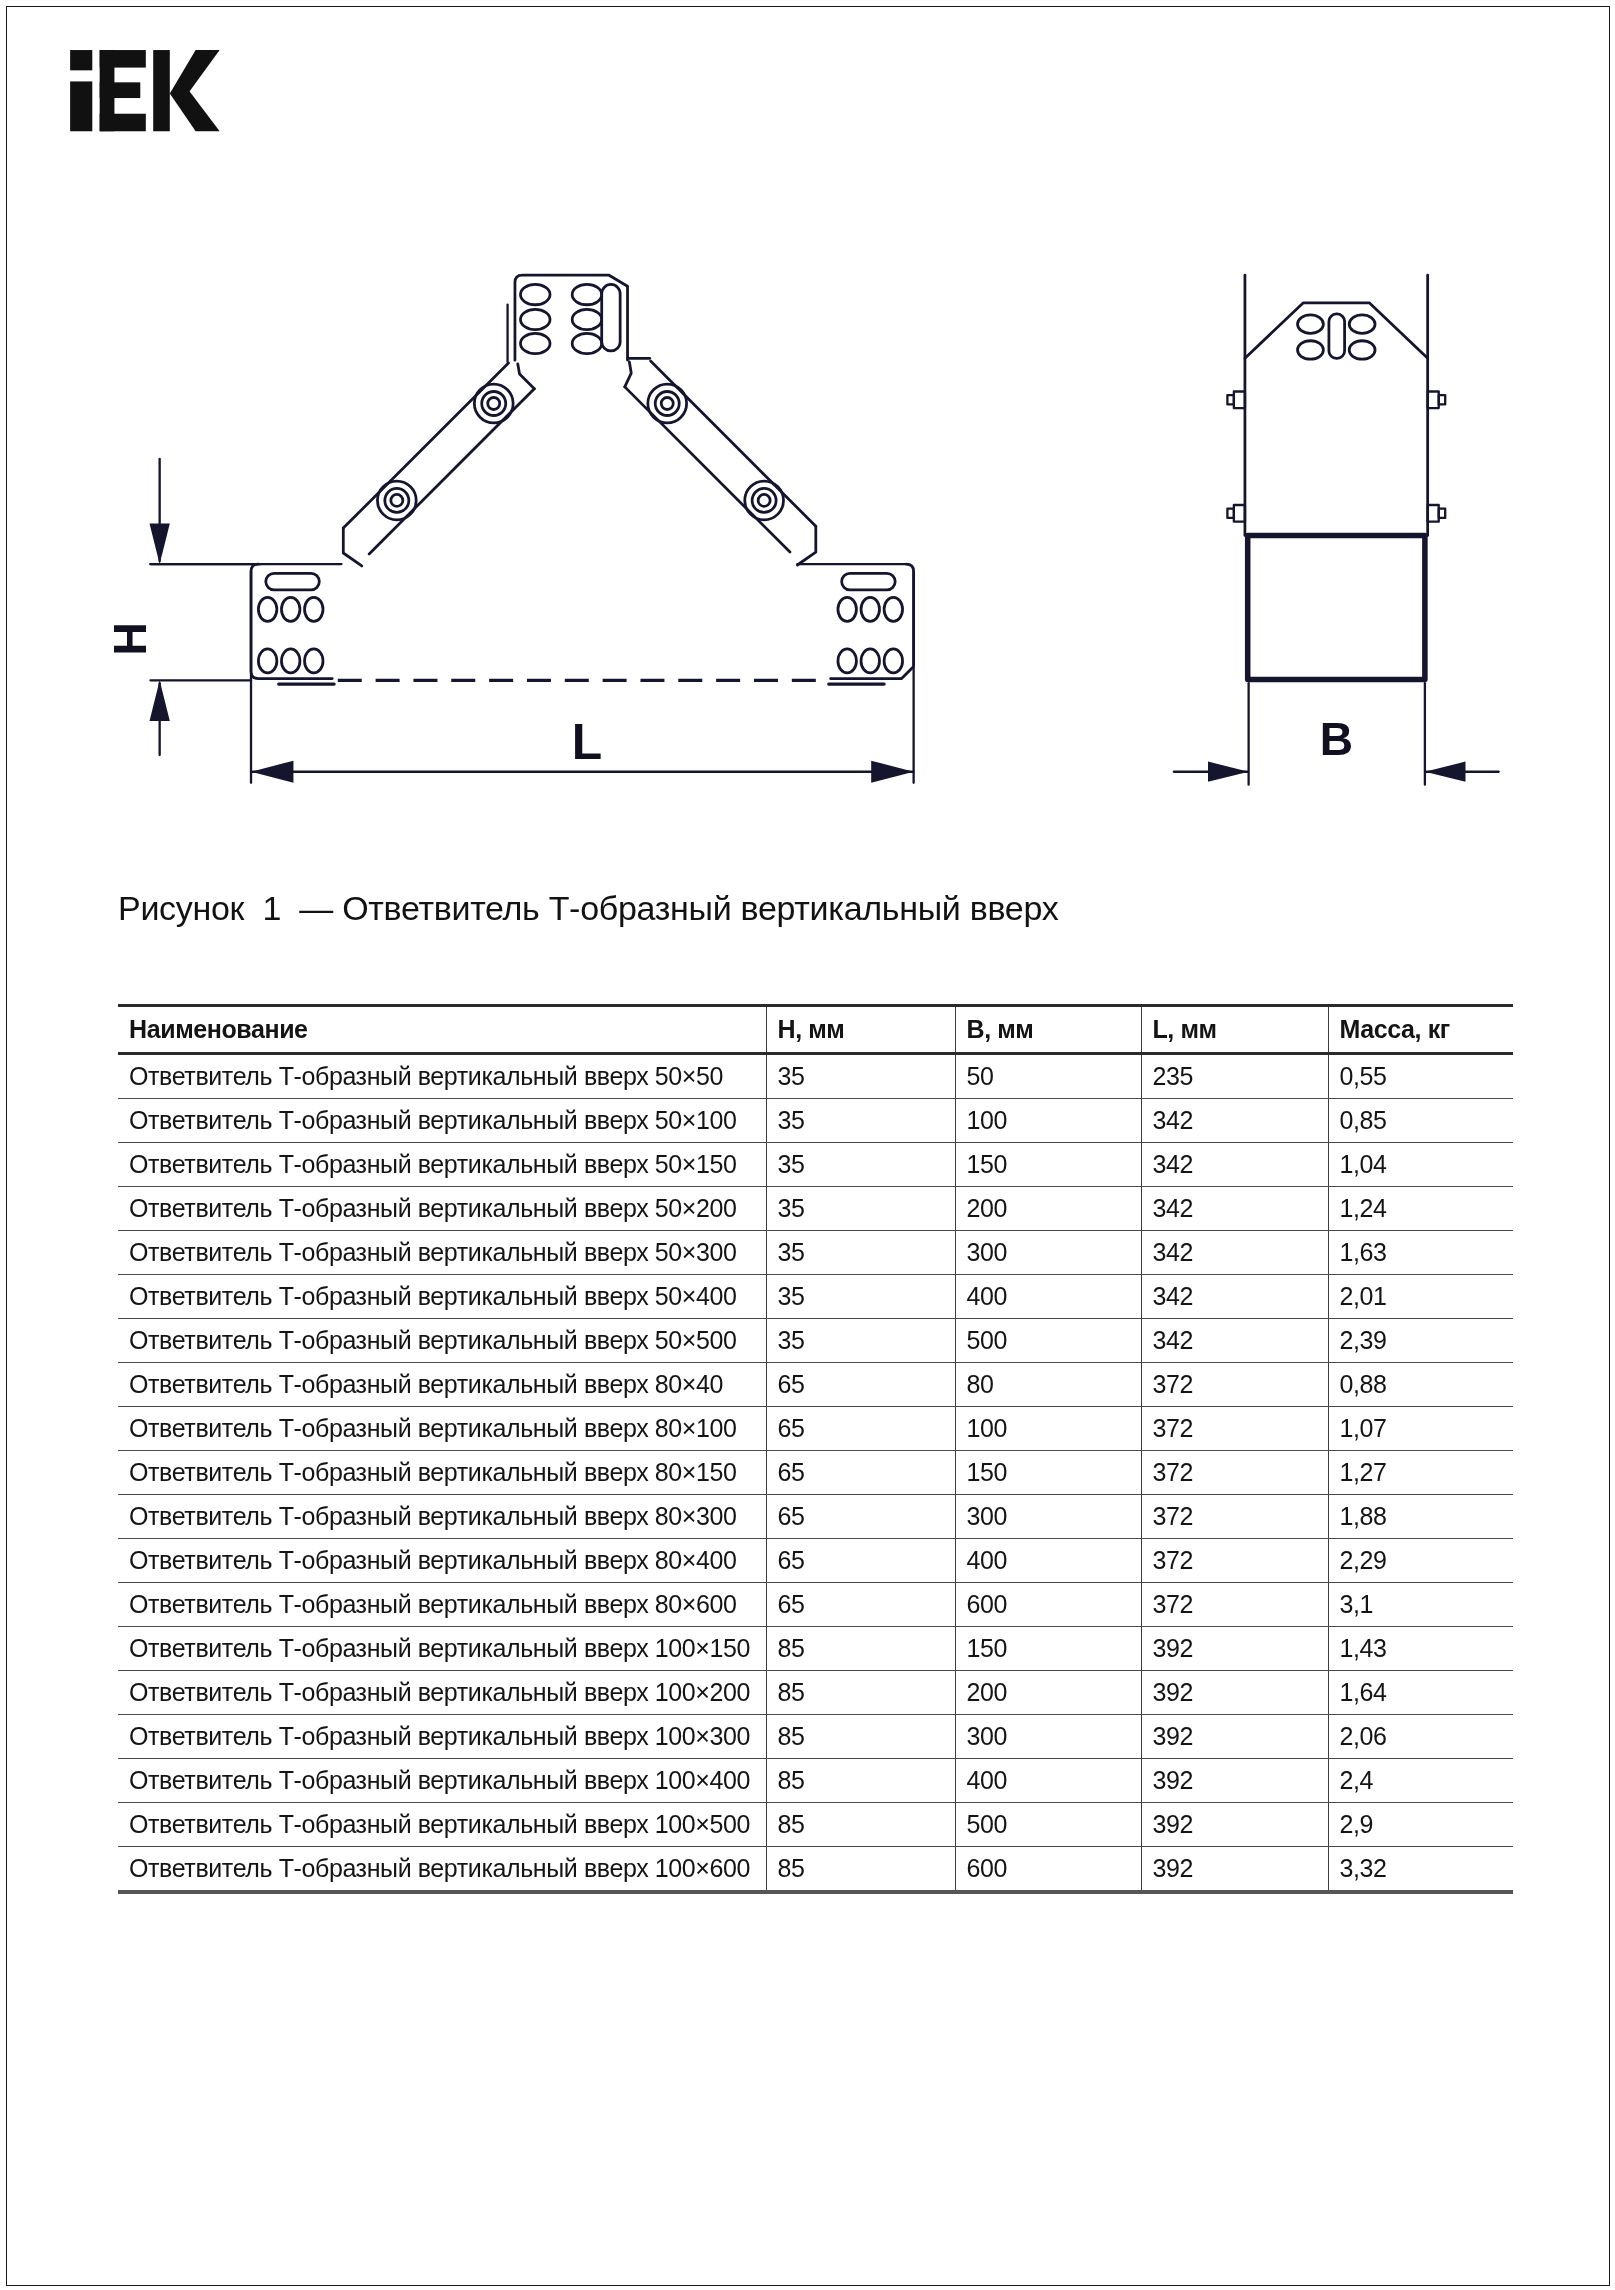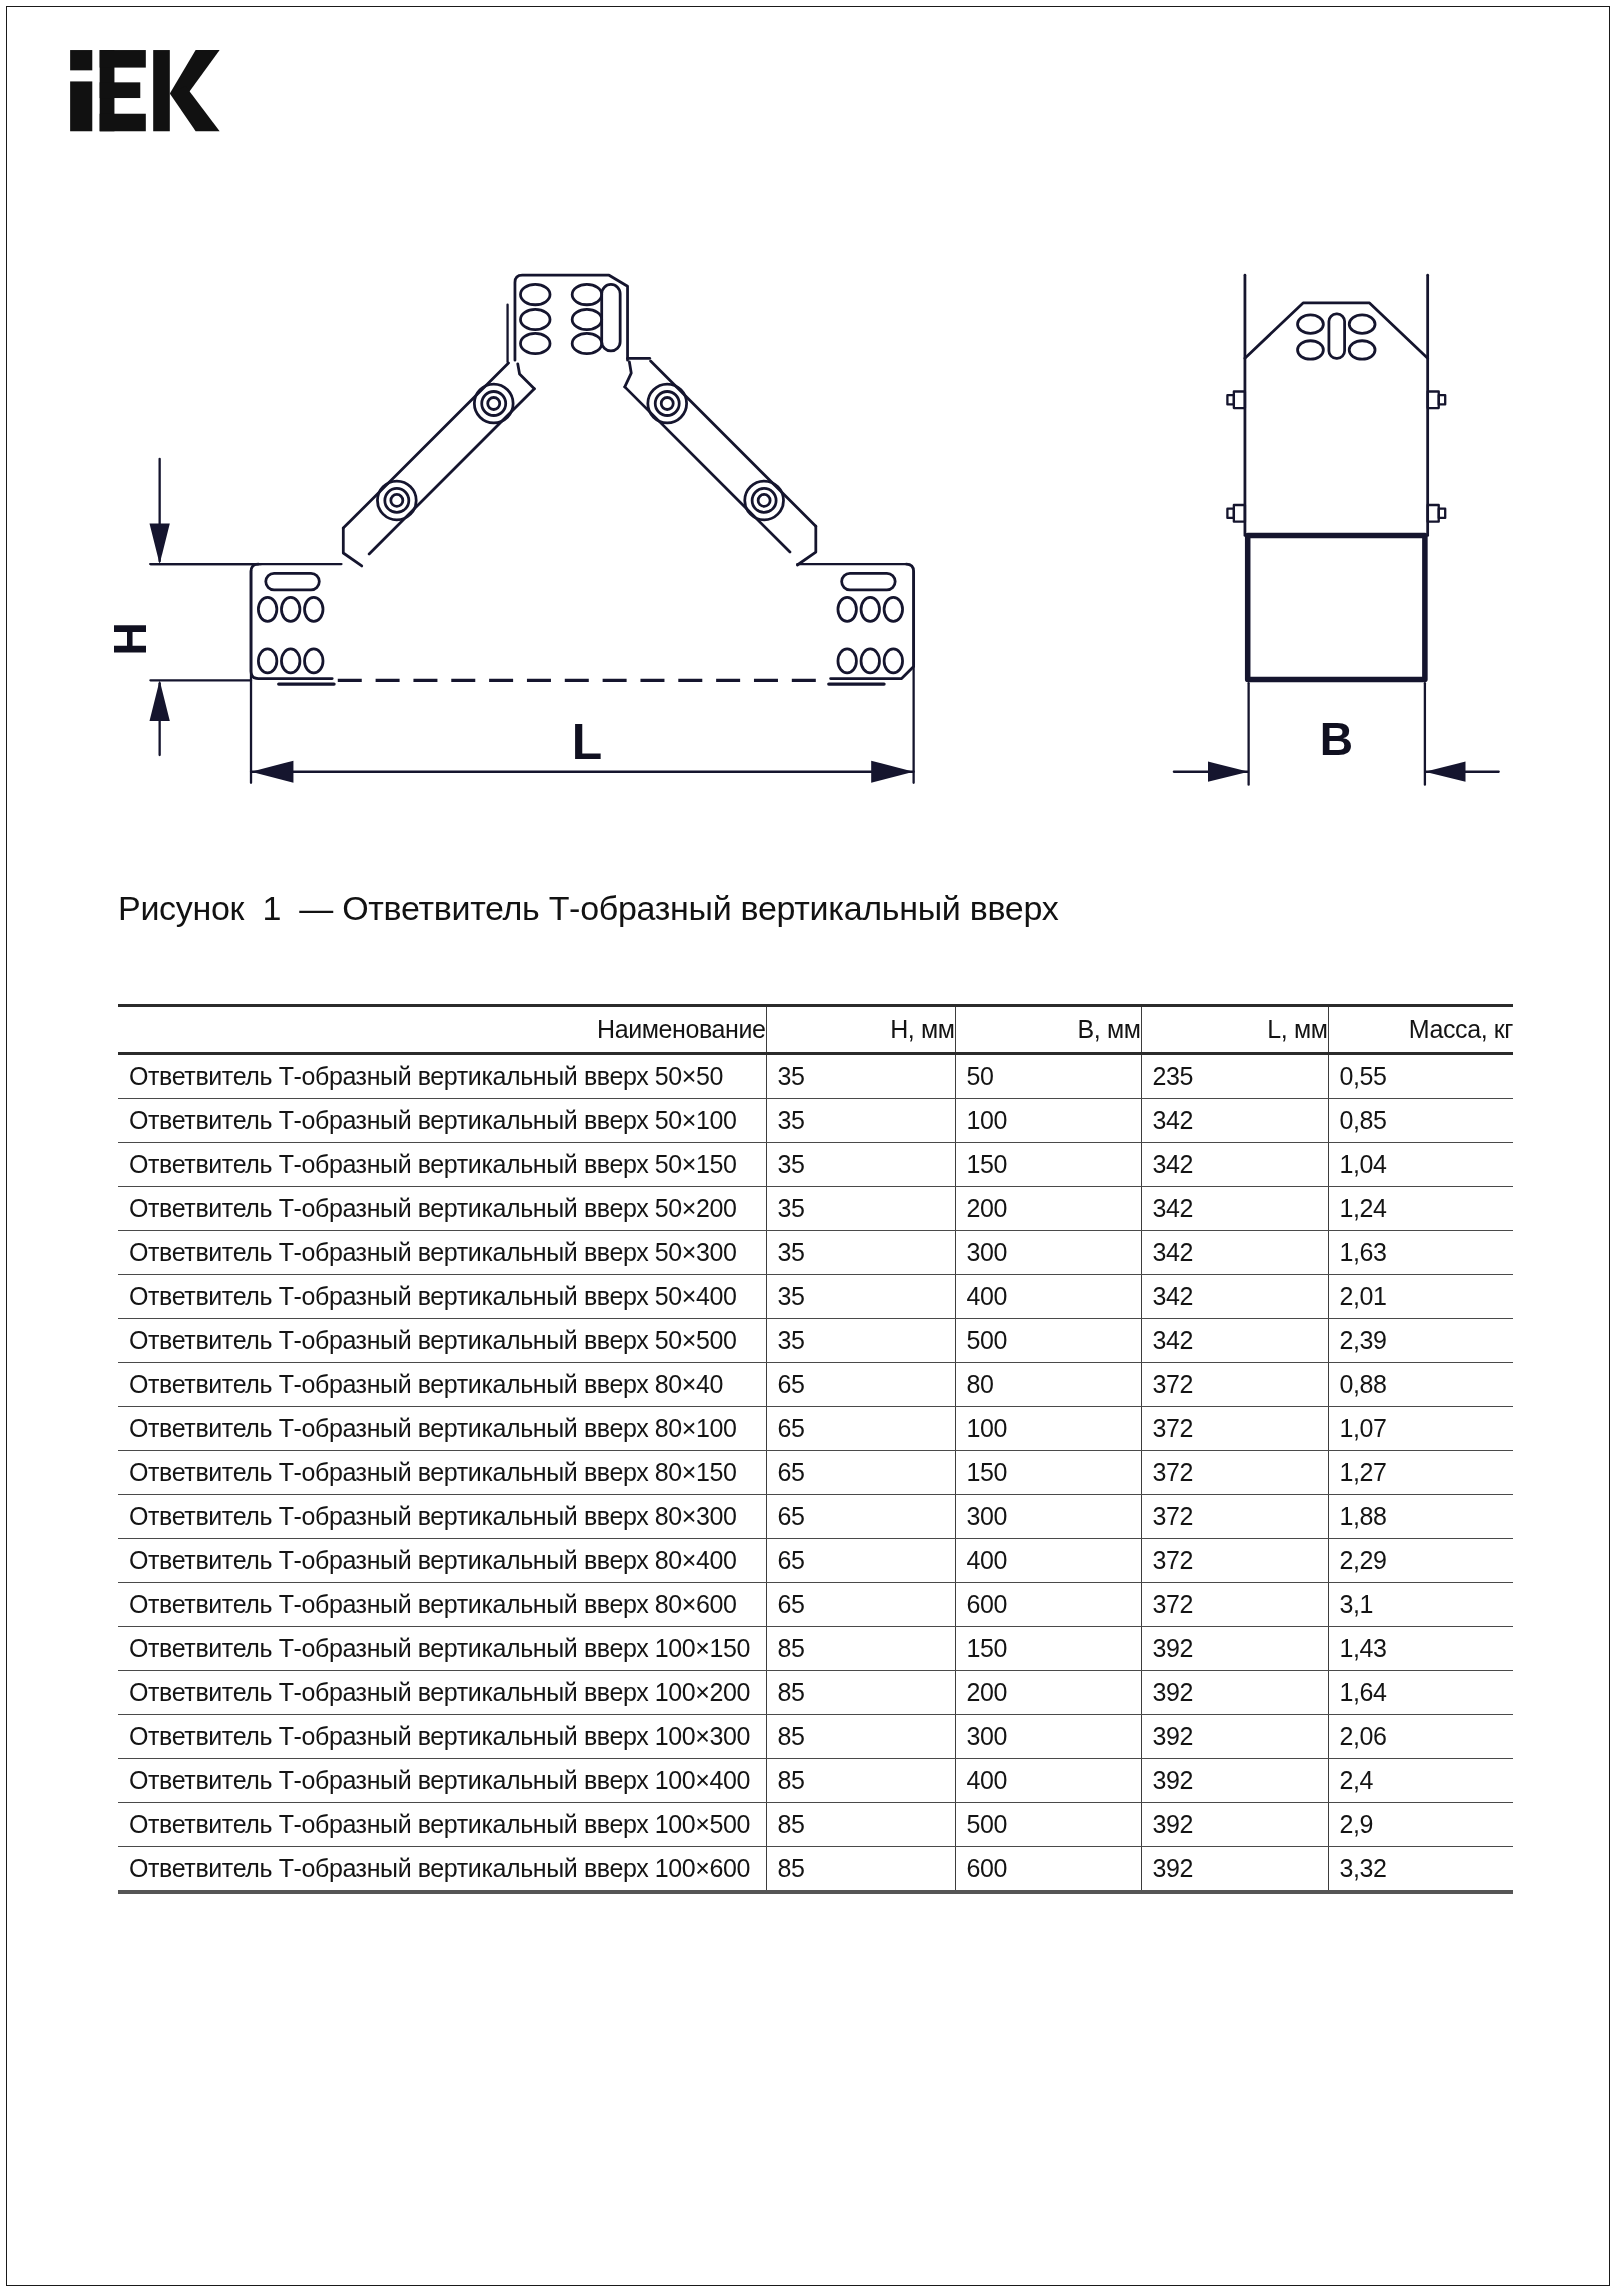--- a/index.html
+++ b/index.html
@@ -7,21 +7,21 @@
        font-family:"Liberation Sans", sans-serif;color:#151515;}
   .page-border{position:absolute;left:5.5px;top:5.5px;right:5.5px;bottom:5.5px;
        border:1.8px solid #1a1a1a;pointer-events:none;}
   .drawing-svg{position:absolute;left:0;top:0;}
   .caption{position:absolute;left:118px;top:866px;font-size:34px;
        letter-spacing:-0.3px;color:#121212;white-space:pre;margin-top:23px;}
   table.spec{position:absolute;left:118px;top:1004px;width:1395px;
        border-collapse:collapse;table-layout:fixed;
        border-top:3.7px solid #2b2b2b;border-bottom:4.6px solid #555;
        font-size:25px;letter-spacing:-0.4px;color:#141414;}
-  table.spec th{height:45px;text-align:right;font-weight:normal;
+  table.spec th{height:45px;text-align:left;font-weight:bold;
        padding:0 0 0 11px;border-bottom:3.7px solid #2b2b2b;
        white-space:nowrap;overflow:hidden;}
   table.spec td{height:43px;text-align:left;padding:0 0 0 11px;
        border-bottom:1.8px solid #4a4a4a;white-space:nowrap;overflow:hidden;}
   table.spec th + th, table.spec td + td{border-left:1.8px solid #3d3d3d;}
   .dim-label{font-family:"Liberation Sans", sans-serif;font-weight:bold;fill:#101020;}
 </style>
 </head>
 <body>
 

